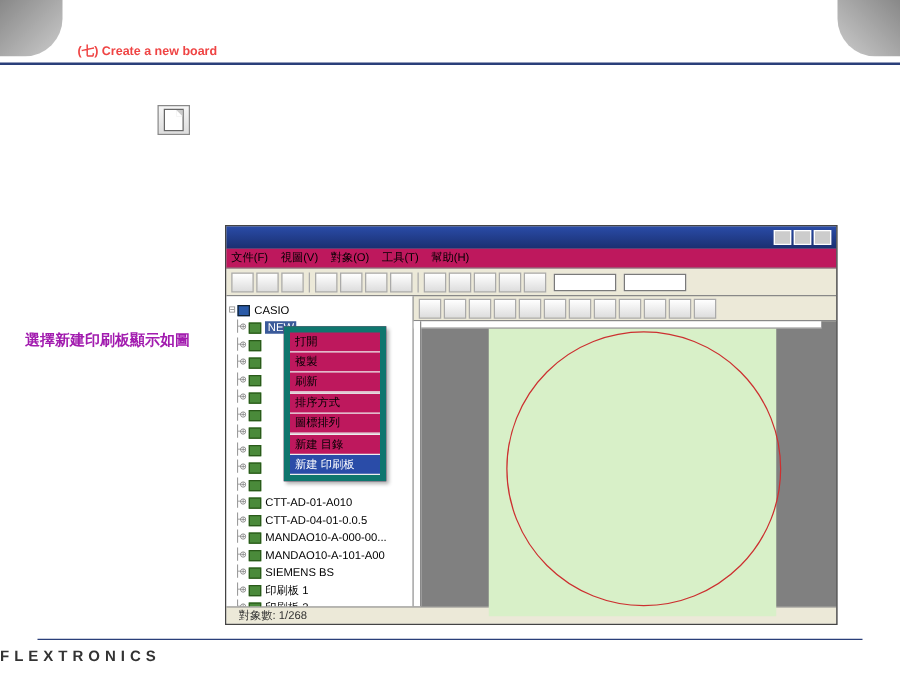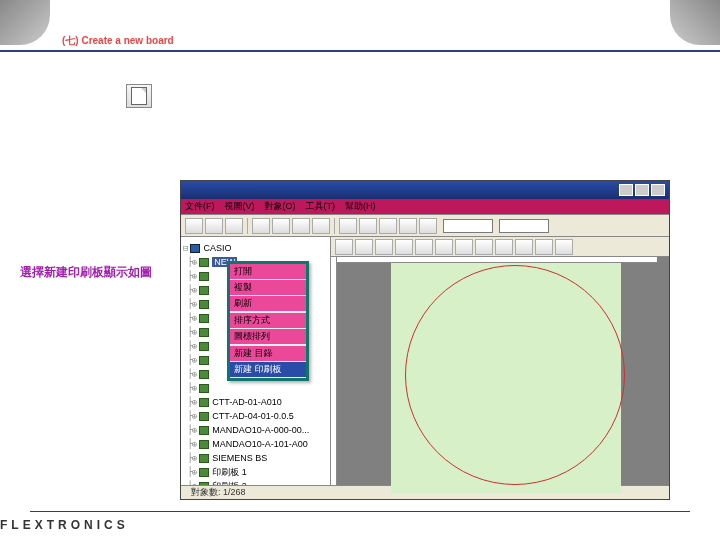--- a/index.html
+++ b/index.html
@@ -215,22 +215,22 @@
   .node-hl {
     background: #3a5a9a;
     color: #fff;
     padding: 0 2px;
   }
   .context-menu {
     position: absolute;
     left: 46px;
     top: 24px;
     width: 82px;
-    background: #ec4899;
-    border: 3px solid #0f766e;
+    background: #be185d;
+    border: 5px solid #0f766e;
     box-shadow: 2px 2px 3px rgba(0,0,0,.3);
     font-size: 9px;
   }
   .context-menu .cm-item {
     padding: 1px 4px;
     border-bottom: 1px solid #eee;
     white-space: nowrap;
   }
   .context-menu .cm-item.hl {
     background: #2a4ca8;

